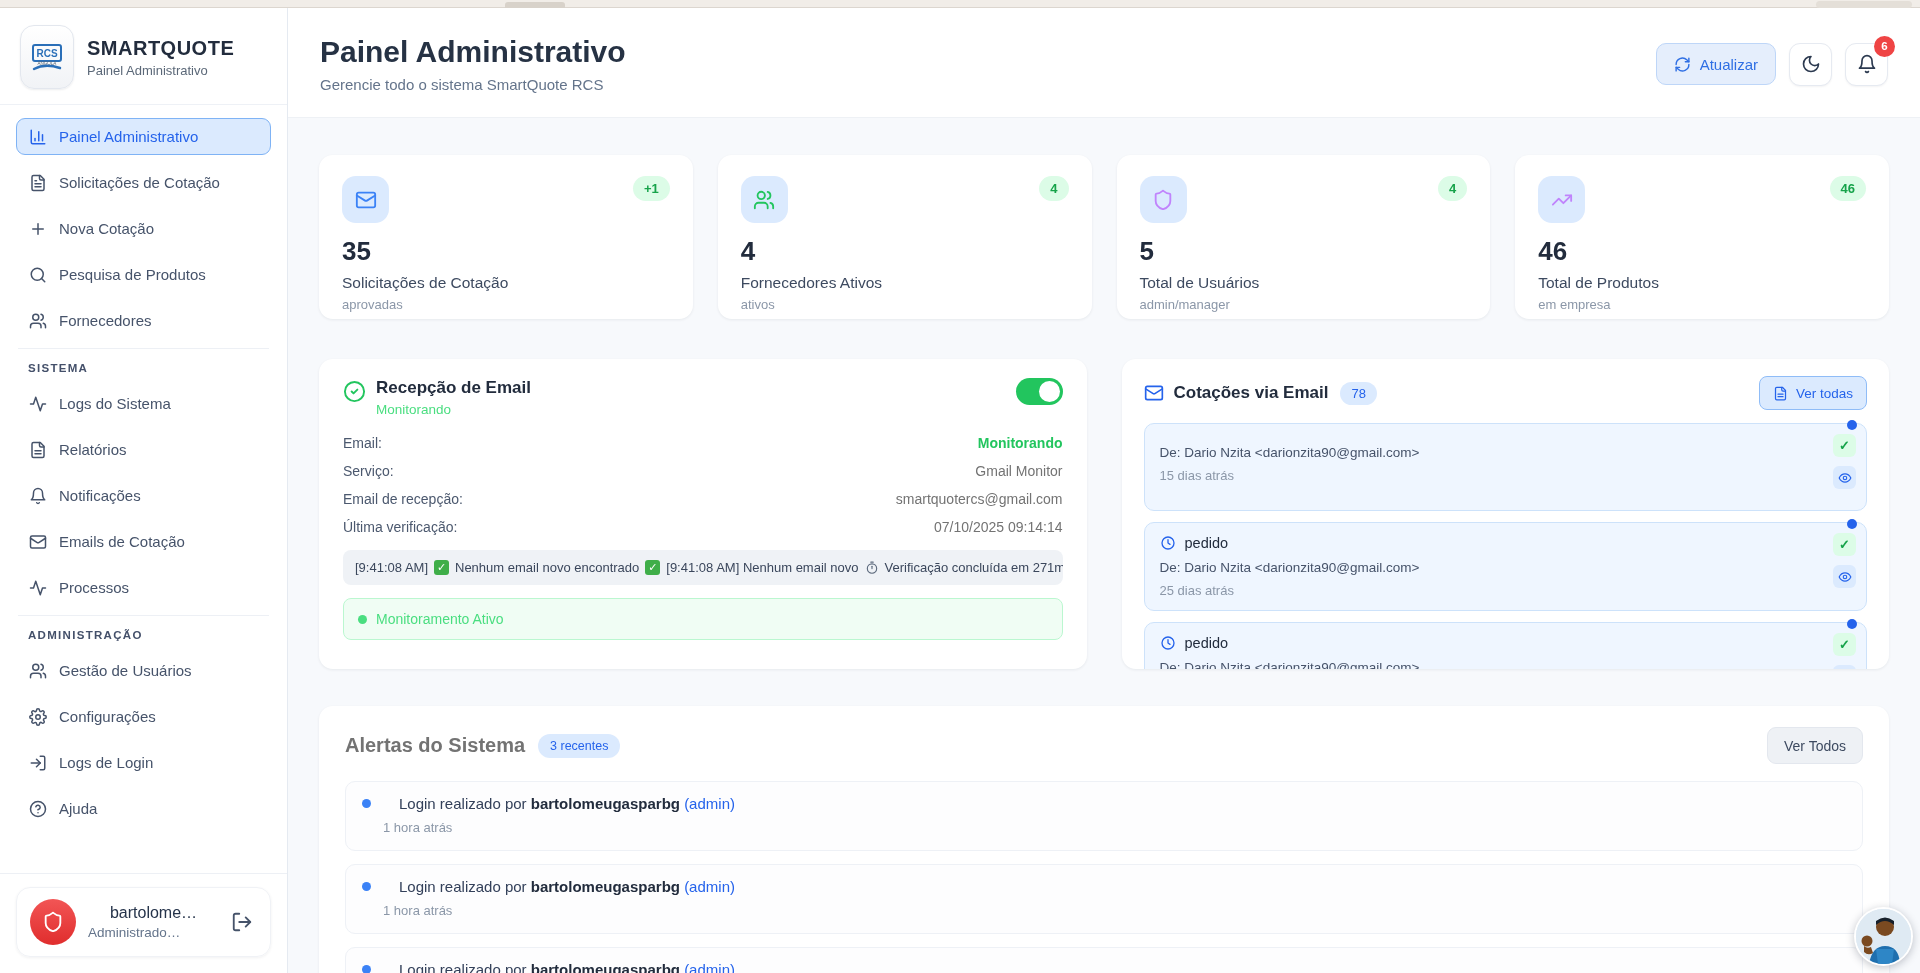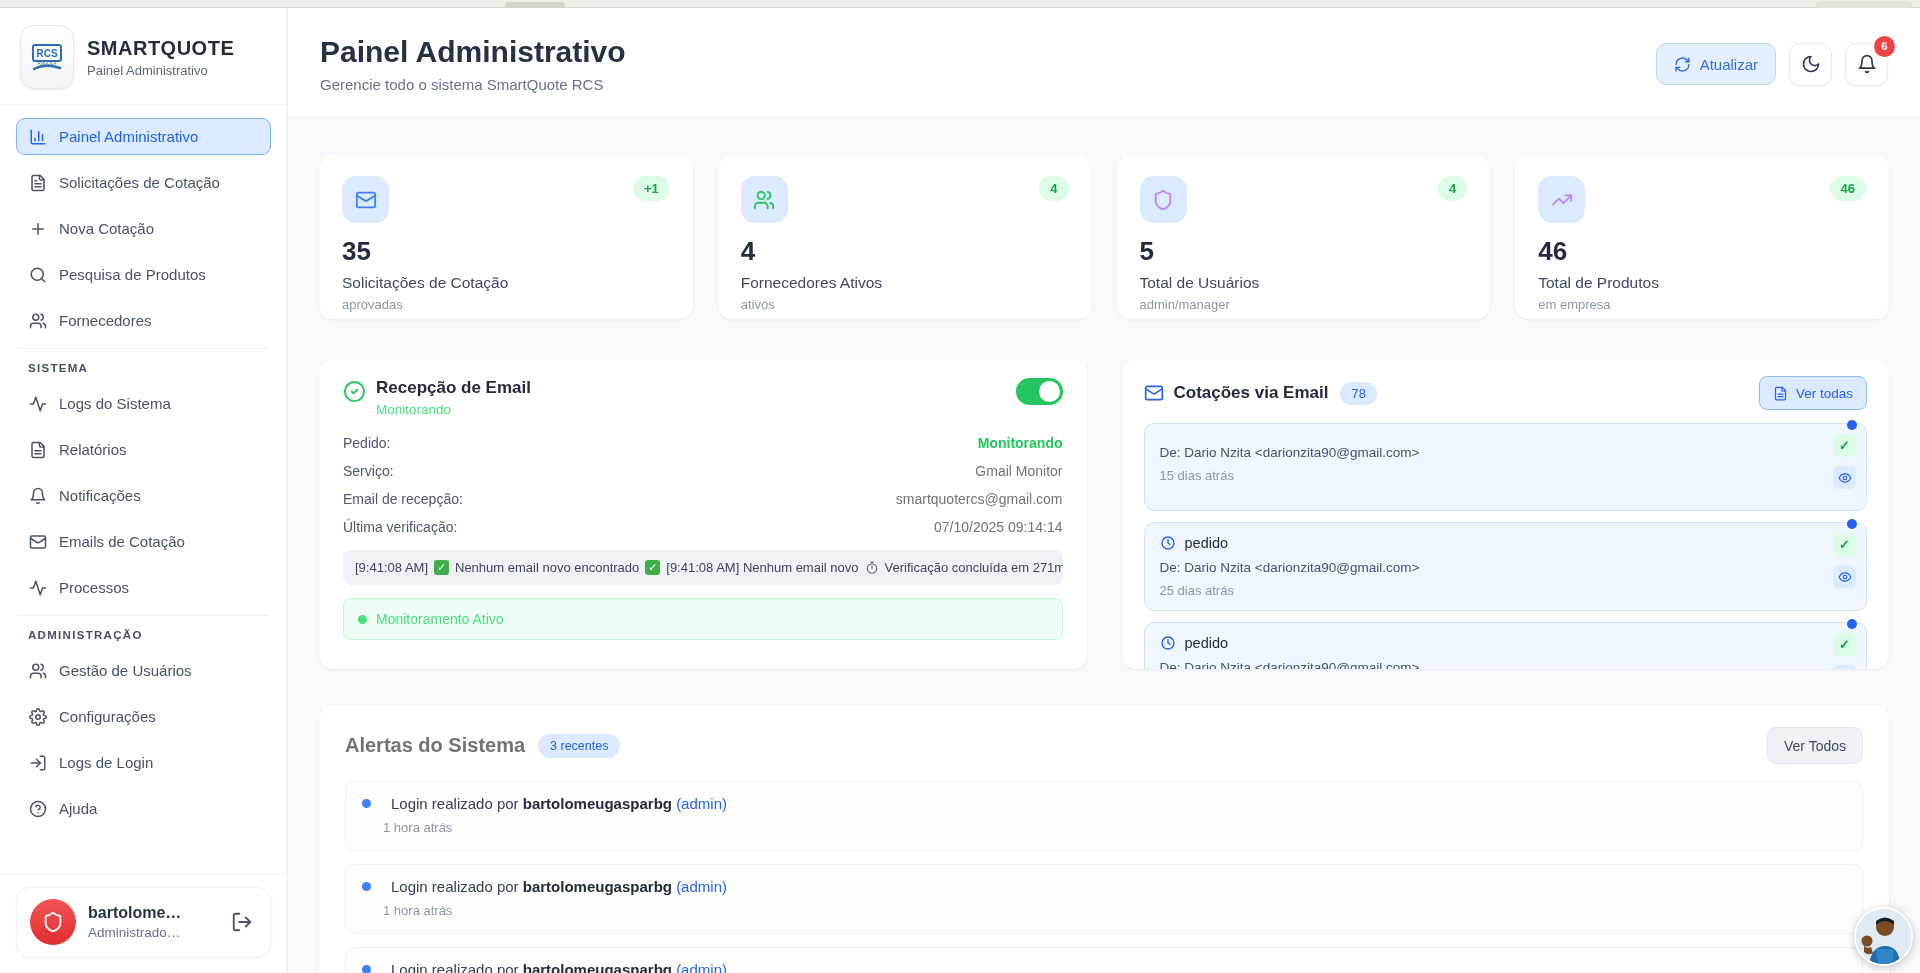--- a/index.html
+++ b/index.html
@@ -34,21 +34,21 @@
   .nav-item.active .nico { color:#2563eb; }
   .nav-divider { border-top:1px solid #edf0f5; margin:7px 2px 13px; }
   .nav-section { font-size:11.5px; font-weight:700; letter-spacing:1.3px; color:#44506a; margin:2px 12px 11px; }
 
   .sidebar-footer { border-top:1px solid #edf0f5; padding:13px 16px 16px; }
   .user-card { display:flex; align-items:center; gap:12px; border:1px solid #f0f2f6; border-radius:14px; padding:11px 13px;
                box-shadow:0 1px 3px rgba(16,24,40,.06); }
   .user-avatar { width:46px; height:46px; border-radius:50%; background:linear-gradient(180deg,#f25555,#e02d2d);
                  display:flex; align-items:center; justify-content:center; color:#fff; flex:none; }
   .user-meta { flex:1; min-width:0; }
-  .user-name { font-size:16px; font-weight:700; color:#25334a; white-space:nowrap; overflow:hidden; }
+  .user-name { font-size:16px; font-weight:400; color:#25334a; white-space:nowrap; overflow:hidden;text-align:center; }
   .user-role { font-size:13.5px; color:#64748b; margin-top:3px; white-space:nowrap; overflow:hidden; }
   .logout-btn { width:26px; height:26px; color:#46536a; background:none; border:none; cursor:pointer; }
 
   
   .main { flex:1; display:flex; flex-direction:column; min-width:0; background:#f7f9fc; }
   .page-header { background:#fff; padding:27px 32px 24px; display:flex; justify-content:space-between; align-items:center;
                  border-bottom:1px solid #eef1f5; }
   .page-title { font-size:30px; font-weight:700; color:#263244; }
   .page-subtitle { font-size:15px; color:#64748b; margin-top:7px; }
   .header-actions { display:flex; align-items:center; gap:13px; }
@@ -127,21 +127,21 @@
 
   
   .alerts-card { background:#fff; border-radius:14px; box-shadow:0 1px 3px rgba(15,23,42,.07); padding:21px 26px 26px; min-height:420px; }
   .al-header { display:flex; align-items:center; }
   .al-title { font-size:20px; font-weight:700; color:#737373; }
   .al-badge { background:#dbeafe; color:#2563eb; font-size:12.5px; padding:5px 12px; border-radius:999px; margin-left:13px; }
   .btn-vertodos { margin-left:auto; background:#eef1f5; border:1px solid #e3e7ee; color:#3d4a60; font-size:14px; font-family:inherit;
                   padding:0 16px; height:37px; border-radius:9px; cursor:pointer; }
   .al-list { margin-top:17px; display:flex; flex-direction:column; gap:13px; }
   .alert-row { border:1px solid #eef1f6; background:#fdfdfe; border-radius:10px; padding:13px 16px 15px; }
-  .ar-line { display:flex; align-items:center; gap:20px; font-size:15px; color:#33405a; }
+  .ar-line { display:flex; align-items:center; gap:28px; font-size:15px; color:#33405a; }
   .blue-dot { width:9px; height:9px; border-radius:50%; background:#3b82f6; flex:none; }
   .ar-user { font-weight:700; color:#222c3d; }
   .ar-role { color:#2563eb; }
   .ar-time { font-size:13px; color:#8b97a8; margin:8px 0 0 21px; }
 
   
   .assistant { position:fixed; right:7px; bottom:7px; width:59px; height:59px; border-radius:50%; overflow:hidden;
                border:2px solid #fff; box-shadow:0 2px 8px rgba(15,23,42,.25); cursor:pointer; z-index:70; background:#dce8f2; }
 </style>
 </head>
@@ -420,21 +420,21 @@
               <div class="pe-title">Recepção de Email</div>
               <div class="pe-status">Monitorando</div>
             </div>
             <button class="toggle">
                 <span class="knob"></span>
               </button>
           </div>
 
           <div class="pe-rows">
             <div class="pe-row">
-              <span class="pe-row-label">Pedido:</span>
+              <span class="pe-row-label">Email:</span>
               <span class="pe-row-value green">Monitorando</span>
             </div>
             <div class="pe-row">
               <span class="pe-row-label">Serviço:</span>
               <span class="pe-row-value">Gmail Monitor</span>
             </div>
             <div class="pe-row">
               <span class="pe-row-label">Email de recepção:</span>
               <span class="pe-row-value">smartquotercs@gmail.com</span>
             </div>

